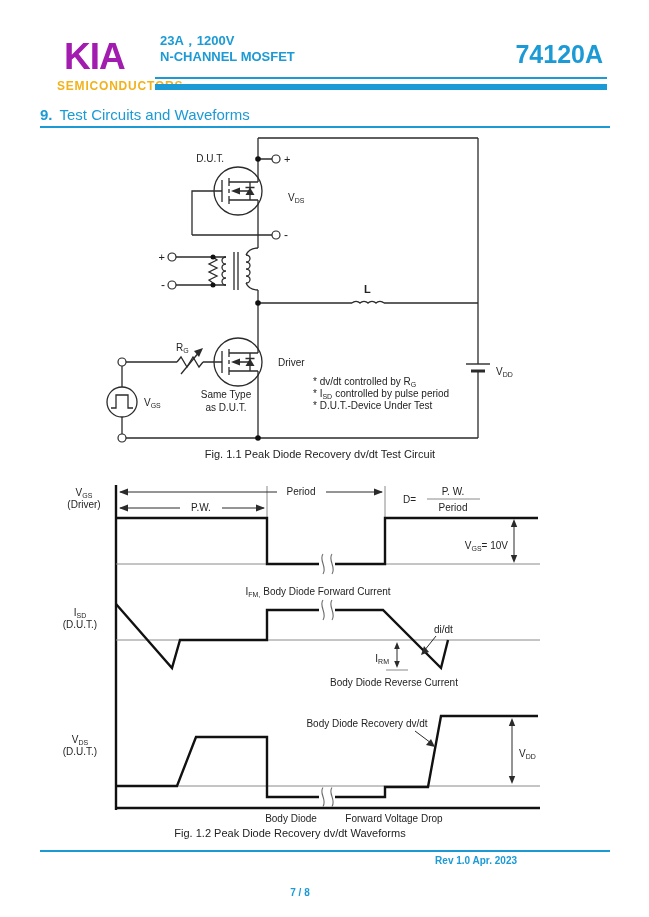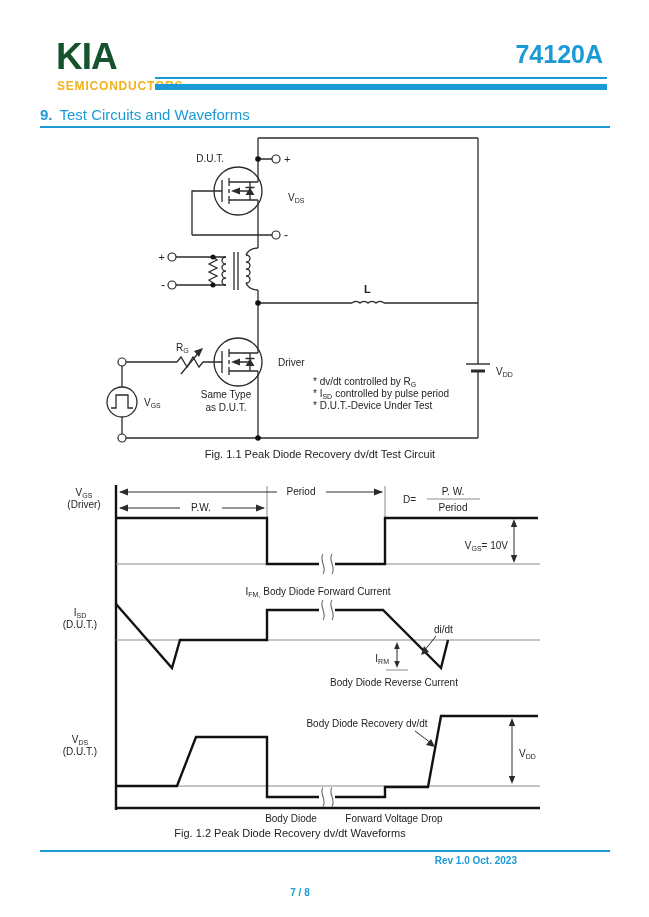--- a/index.html
+++ b/index.html
@@ -1,20 +1,20 @@
 <!DOCTYPE html>
 <html><head>
 <meta charset="utf-8">
 <style>
   html,body{margin:0;padding:0;background:#fff;}
   .page{position:relative;width:649px;height:917px;background:#ffffff;overflow:hidden;
         font-family:"Liberation Sans",sans-serif;color:#232323;}
   .abs{position:absolute;}
-  .logo{left:56px;top:38px;font-size:37px;font-weight:bold;letter-spacing:-1px;
-        color:#14532d;line-height:1;}
+  .logo{left:64px;top:38px;font-size:37px;font-weight:bold;letter-spacing:-1px;
+        color:#a21caf;line-height:1;}
   .logo-sub{left:57px;top:79px;font-size:12px;font-weight:bold;letter-spacing:0.8px;
         color:#F2B21C;}
   .subtitle{left:160px;top:33px;color:#1B9AD6;font-weight:bold;font-size:13px;line-height:16px;}
   .part-number{top:42px;right:46px;color:#1B9AD6;font-size:25px;line-height:1;font-weight:bold;}
   .rule-thin{left:155px;top:77px;width:452px;height:2px;background:#1B9AD6;}
   .rule-thick{left:155px;top:84px;width:452px;height:6px;background:#1B9AD6;}
   .section-title{left:40px;top:106px;color:#1B9AD6;font-size:15px;}
   .section-title .num{font-weight:bold;margin-right:7px;}
   .section-rule{left:40px;top:126px;width:570px;height:2px;background:#1B9AD6;}
   .footer-rule{left:40px;top:850px;width:570px;height:1.5px;background:#1B9AD6;}
@@ -33,20 +33,24 @@
   .term{fill:#fff;stroke:#2b2b2b;stroke-width:1.2;}
   .brk{stroke:#6a6a6a;stroke-width:1.1;fill:none;}
 </style>
 </head>
 <body>
 
 <div class="page">
 
   <div class="abs logo">KIA</div>
   <div class="abs logo-sub">SEMICONDUCTORS</div>
+  <div class="abs subtitle">
+    <div>23A，1200V</div>
+    <div>N-CHANNEL MOSFET</div>
+  </div>
   <div class="abs part-number">74120A</div>
   <div class="abs rule-thin"></div>
   <div class="abs rule-thick"></div>
 
   <div class="abs section-title">
     <span class="num">9.</span><span>Test Circuits and Waveforms</span>
   </div>
   <div class="abs section-rule"></div>
 
   <svg class="abs" style="left:0;top:0;" width="649" height="917" viewBox="0 0 649 917">
@@ -221,15 +225,15 @@
       <text class="t10" x="80" y="743" text-anchor="middle"><tspan>V</tspan><tspan class="sub" dy="2">DS</tspan></text>
       <text class="t10" x="80" y="755" text-anchor="middle">(D.U.T.)</text>
       <text class="t10" x="291" y="822" text-anchor="middle">Body Diode</text>
       <text class="t10" x="394" y="822" text-anchor="middle">Forward Voltage Drop</text>
       <text class="t11" x="290" y="837" text-anchor="middle">Fig. 1.2 Peak Diode Recovery dv/dt Waveforms</text>
     </g>
   </svg>
 
   <div class="abs footer-rule"></div>
   <div class="abs footer-page">7 / 8</div>
-  <div class="abs footer-rev">Rev 1.0 Oct. 2023</div>
+  <div class="abs footer-rev">Rev 1.0 Apr. 2023</div>
 
 </div>
 
 </body></html>

